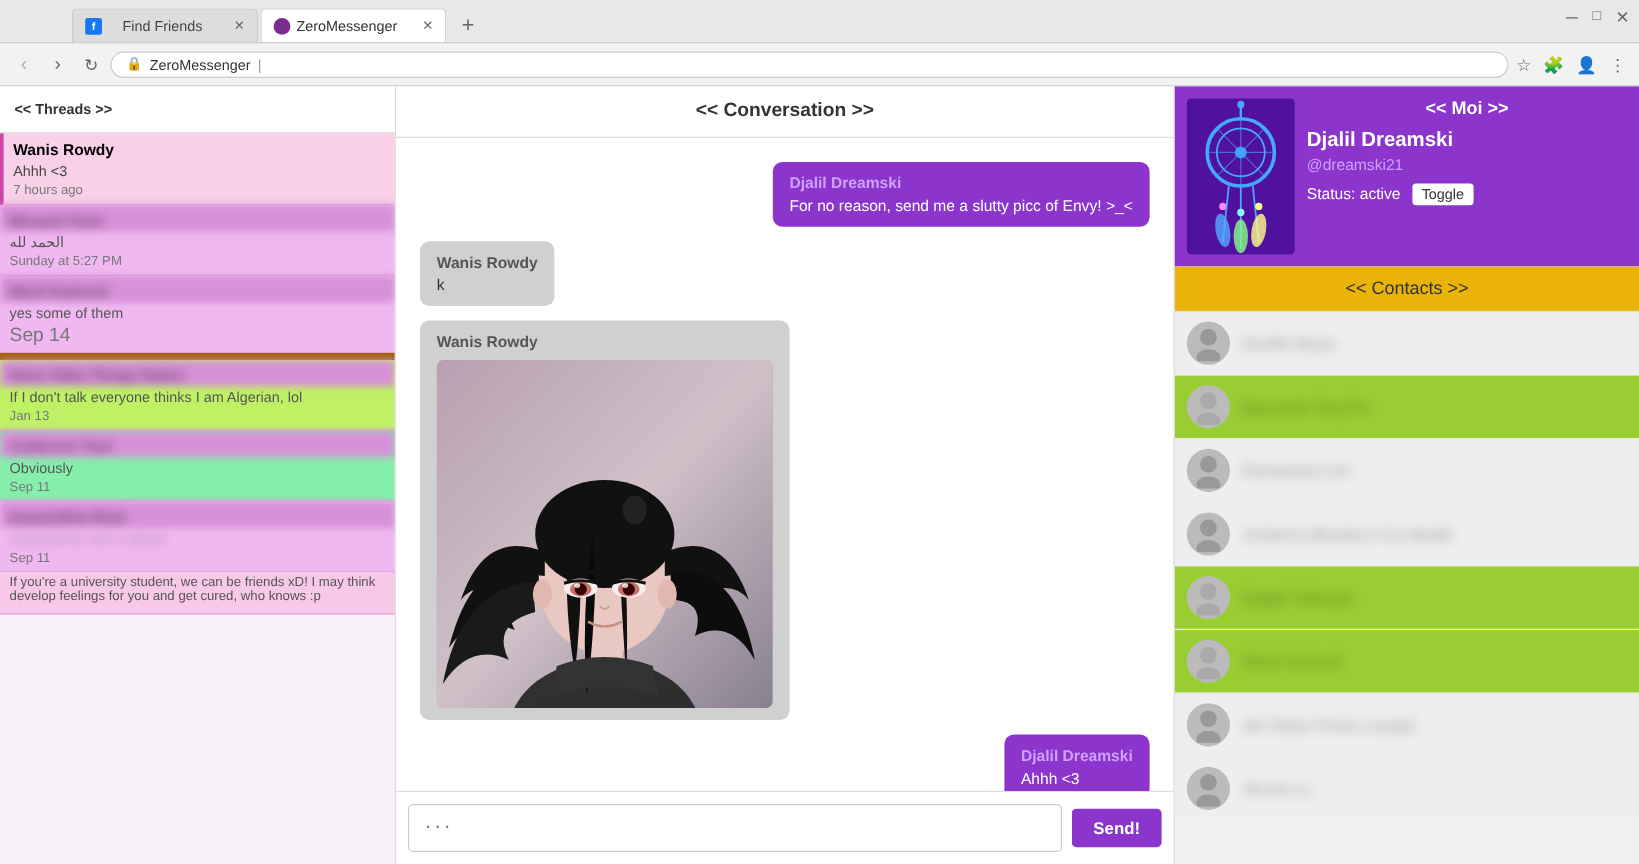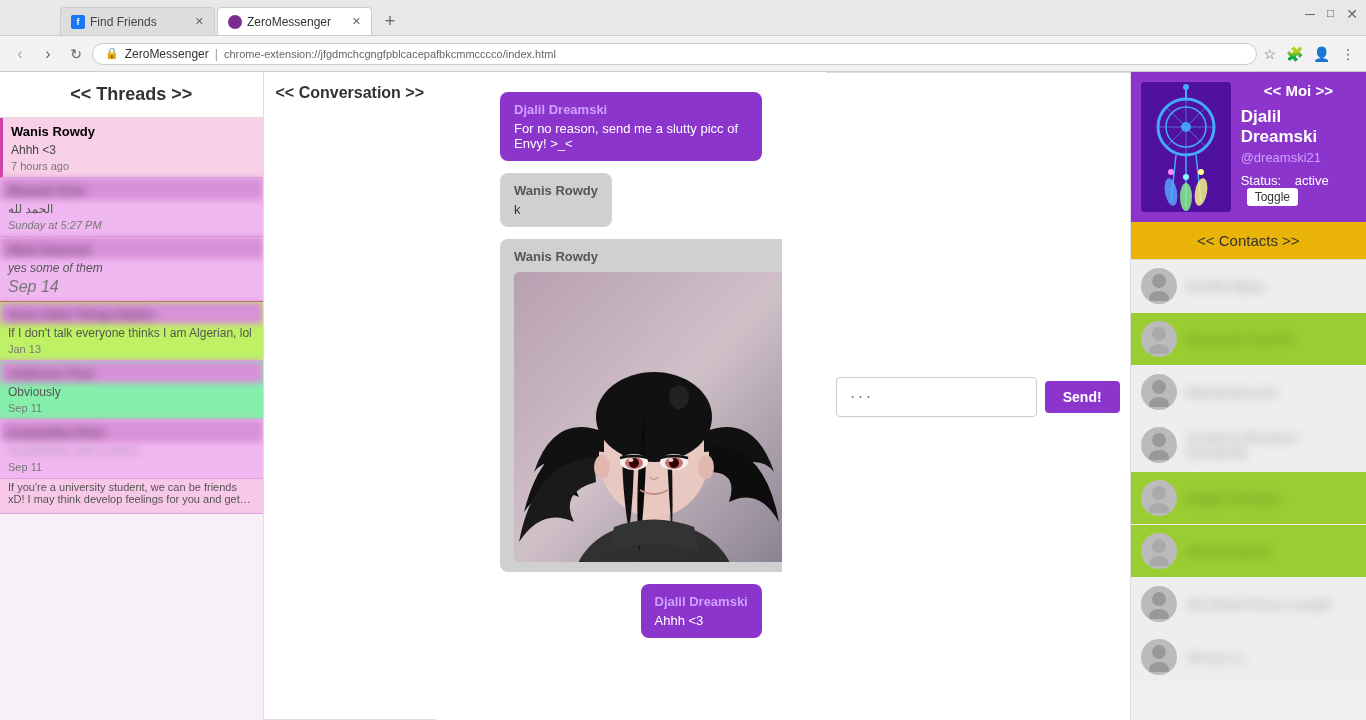--- a/index.html
+++ b/index.html
@@ -3,59 +3,59 @@
   <meta charset="utf-8">
   <style>
     * { margin: 0; padding: 0; box-sizing: border-box; }
     body { font-family: Arial, sans-serif; font-size: 13px; background: #f0f0f0; width: 1366px; height: 720px; overflow: hidden; }
 
     
     .app { display: flex; height: calc(720px - 72px); width: 1366px; }
 
     
     .threads-panel { width: 330px; background: #f8f0f8; border-right: 1px solid #ddd; display: flex; flex-direction: column; overflow: hidden; }
-    .threads-header { text-align: center; padding: 12px; font-weight: bold; font-size: 18px; color: #333; border-bottom: 1px solid #ddd; background: #fff; }
+    .threads-header { padding: 12px; font-weight: bold; font-size: 12px; color: #333; border-bottom: 1px solid #ddd; background: #fff; }
     .threads-list { flex: 1; overflow-y: auto; }
     .threads-list::-webkit-scrollbar { width: 8px; }
     .threads-list::-webkit-scrollbar-track { background: #f0f0f0; }
     .threads-list::-webkit-scrollbar-thumb { background: #ccc; border-radius: 4px; }
 
     .thread-item { border-bottom: 1px solid #e0c8e0; cursor: pointer; }
 
     
-    .conversation-panel { flex: 1; display: flex; flex-direction: row; background: #fff; gap: 44px; }
+    .conversation-panel { flex: 1; display: flex; flex-direction: column; background: #fff; }
     .conversation-header { text-align: center; padding: 12px; font-weight: bold; font-size: 16px; color: #333; border-bottom: 1px solid #ddd; }
     .messages-area { flex: 1; overflow-y: auto; padding: 20px; display: flex; flex-direction: column; gap: 12px; }
     .messages-area::-webkit-scrollbar { width: 8px; }
     .messages-area::-webkit-scrollbar-thumb { background: #ccc; border-radius: 4px; }
 
     .input-area { display: flex; align-items: center; padding: 10px; border-top: 1px solid #ddd; gap: 8px; background: #fff; }
     .message-input { flex: 1; border: 1px solid #ccc; border-radius: 4px; padding: 8px 12px; font-size: 13px; resize: none; height: 40px; }
     .send-btn { background: #8b35cc; color: #fff; border: none; border-radius: 4px; padding: 8px 18px; font-size: 14px; font-weight: bold; cursor: pointer; }
 
     
-    .right-panel { width: 296px; display: flex; flex-direction: column; border-left: 1px solid #ddd; }
+    .right-panel { width: 388px; display: flex; flex-direction: column; border-left: 1px solid #ddd; }
 
     .contacts-section { flex: 1; overflow-y: auto; }
     .contacts-section::-webkit-scrollbar { width: 6px; }
     .contacts-section::-webkit-scrollbar-thumb { background: #ccc; }
     .contacts-header { text-align: center; padding: 10px; font-weight: normal; font-size: 15px; color: #333; border-bottom: 1px solid #ddd; background: #eab308; }
     .contact-item { display: flex; align-items: center; padding: 8px 10px; gap: 10px; cursor: pointer; border-bottom: 1px solid #eee; }
     .contact-item.online { background: #9acd32; }
     .contact-avatar { width: 36px; height: 36px; border-radius: 50%; background: #bbb; display: flex; align-items: center; justify-content: center; flex-shrink: 0; }
     .contact-avatar svg { width: 30px; height: 30px; }
   </style>
 </head>
 <body>
 
 <div>
   <div style="display:flex; align-items:flex-end; background:#e8e8e8; height:36px; padding: 6px 0 0 60px; border-bottom:1px solid #ccc; position:relative;">
     <div style="display:flex;align-items:center;padding:0 10px;height:28px;background:#ddd;border:1px solid #ccc;border-bottom:none;border-radius:4px 4px 0 0;min-width:155px;gap:5px;">
       <div style="width:14px;height:14px;background:#1877f2;color:#fff;font-size:9px;font-weight:bold;display:flex;align-items:center;justify-content:center;border-radius:2px;flex-shrink:0;">f</div>
-      <span style="font-size:12px;color:#444;flex:1;">Find Friends</span>
+      <span style="font-size:12px;color:#444;flex:1;margin-left:12px;">Find Friends</span>
       <span style="font-size:11px;color:#666;cursor:pointer;">✕</span>
     </div>
     <div style="display:flex;align-items:center;padding:0 10px;height:28px;background:#fff;border:1px solid #ccc;border-bottom:none;border-radius:4px 4px 0 0;min-width:155px;gap:5px;margin-left:2px;">
       <div style="width:14px;height:14px;background:#7a2d8c;border-radius:50%;flex-shrink:0;"></div>
       <span style="font-size:12px;color:#333;flex:1;">ZeroMessenger</span>
       <span style="font-size:11px;color:#666;cursor:pointer;">✕</span>
     </div>
     <div style="width:28px;height:28px;display:flex;align-items:center;justify-content:center;font-size:18px;color:#666;cursor:pointer;margin-left:4px;">+</div>
 
     <div style="position:absolute;right:8px;top:6px;display:flex;gap:12px;">
@@ -66,21 +66,20 @@
   </div>
 
   <div style="display:flex;align-items:center;background:#f2f2f2;border-bottom:1px solid #ccc;height:36px;padding:4px 8px;gap:4px;">
     <span style="width:24px;height:24px;display:flex;align-items:center;justify-content:center;border-radius:50%;cursor:pointer;color:#aaa;font-size:16px;">‹</span>
     <span style="width:24px;height:24px;display:flex;align-items:center;justify-content:center;border-radius:50%;cursor:pointer;color:#666;font-size:16px;">›</span>
     <span style="width:24px;height:24px;display:flex;align-items:center;justify-content:center;border-radius:50%;cursor:pointer;color:#666;font-size:14px;">↻</span>
     <div style="flex:1;background:#fff;border:1px solid #ccc;border-radius:12px;padding:3px 12px;font-size:12px;display:flex;align-items:center;gap:6px;">
       <span style="color:#5f6368;font-size:11px;">🔒</span>
       <span style="font-weight:500;color:#333;">ZeroMessenger</span>
       <span style="color:#999;">|</span>
-      <span style="color:#666;font-size:11px;">chrome-extension://jfgdmchcgngfpblcacepafbkcmmcccco/index.html</span>
     </div>
     <span style="font-size:14px;color:#666;cursor:pointer;padding:0 3px;">☆</span>
     <span style="font-size:14px;color:#666;cursor:pointer;padding:0 3px;">🧩</span>
     <span style="font-size:14px;color:#666;cursor:pointer;padding:0 3px;">👤</span>
     <span style="font-size:14px;color:#666;cursor:pointer;padding:0 3px;">⋮</span>
   </div>
 </div>
 
 <div class="app">
 
@@ -90,24 +89,24 @@
 
       <div class="thread-item" style="background:#f8d0e8;border-left:3px solid #cc44aa;border-bottom:1px solid #e0b0d0;">
         <div style="font-weight:bold;font-size:13px;color:#000;padding:6px 8px 2px 8px;">Wanis Rowdy</div>
         <div style="padding:2px 8px;font-size:12px;color:#444;">Ahhh &lt;3</div>
         <div style="padding:1px 8px 5px 8px;font-size:11px;color:#777;">7 hours ago</div>
       </div>
 
       <div class="thread-item" style="background:#f0b8f0;border-bottom:1px solid #e0a0e0;">
         <div style="font-weight:bold;font-size:12px;color:transparent;text-shadow:0 0 6px rgba(0,0,0,0.5);filter:blur(3px);padding:6px 8px 2px 8px;background:#d890d8;">Blouard Toud</div>
         <div style="padding:2px 8px;font-size:12px;color:#555;">الحمد لله</div>
-        <div style="padding:1px 8px 5px 8px;font-size:11px;color:#777;font-style:italic;">Sunday at 5:27 PM</div>
-      </div>
-
-      <div class="thread-item" style="background:#f0b8f0;border-bottom:1px solid #a16207;font-style:italic;">
+        <div style="padding:1px 8px 5px 8px;font-size:11px;color:#777;">Sunday at 5:27 PM</div>
+      </div>
+
+      <div class="thread-item" style="background:#f0b8f0;border-bottom:6px solid #a16207;">
         <div style="font-weight:bold;font-size:12px;color:transparent;text-shadow:0 0 6px rgba(0,0,0,0.5);filter:blur(3px);padding:6px 8px 2px 8px;background:#d890d8;">Mard Guarcod</div>
         <div style="padding:2px 8px;font-size:12px;color:#555;">yes some of them</div>
         <div style="padding:1px 8px 5px 8px;font-size:16px;color:#777;">Sep 14</div>
       </div>
 
       <div class="thread-item" style="background:#bef264;border-bottom:1px solid #e0a0e0;">
         <div style="font-weight:bold;font-size:12px;color:transparent;text-shadow:0 0 6px rgba(0,0,0,0.5);filter:blur(3px);padding:6px 8px 2px 8px;background:#d890d8;">Nono Abba Things Nation</div>
         <div style="padding:2px 8px;font-size:12px;color:#555;overflow:hidden;text-overflow:ellipsis;white-space:nowrap;">If I don't talk everyone thinks I am Algerian, lol</div>
         <div style="padding:1px 8px 5px 8px;font-size:11px;color:#777;">Jan 13</div>
       </div>
@@ -267,21 +266,21 @@
           <line x1="45" y1="17" x2="45" y2="5" stroke="#4af" stroke-width="2"></line>
           <circle cx="45" cy="5" r="3" fill="#4af"></circle>
         </svg>
       </div>
       <div style="flex:1;">
         <div style="text-align:center;font-weight:bold;font-size:15px;color:#fff;margin-bottom:8px;">&lt;&lt; Moi &gt;&gt;</div>
         <div style="font-weight:bold;font-size:17px;color:#fff;margin-bottom:3px;">Djalil Dreamski</div>
         <div style="font-size:13px;color:#d0a0ff;margin-bottom:8px;">@dreamski21</div>
         <div style="font-size:13px;color:#fff;">
           <span>Status:</span>
-          <span style="margin-left:10px;">active</span>
+          <span style="margin-left:0;">active</span>
           <button style="background:#fff;color:#333;border:none;border-radius:3px;padding:2px 8px;font-size:12px;cursor:pointer;margin-left:6px;text-align:right;">Toggle</button>
         </div>
       </div>
     </div>
 
     <div class="contacts-section">
       <div class="contacts-header">&lt;&lt; Contacts &gt;&gt;</div>
 
       <div class="contact-item" style="background:#eee;">
         <div class="contact-avatar">

